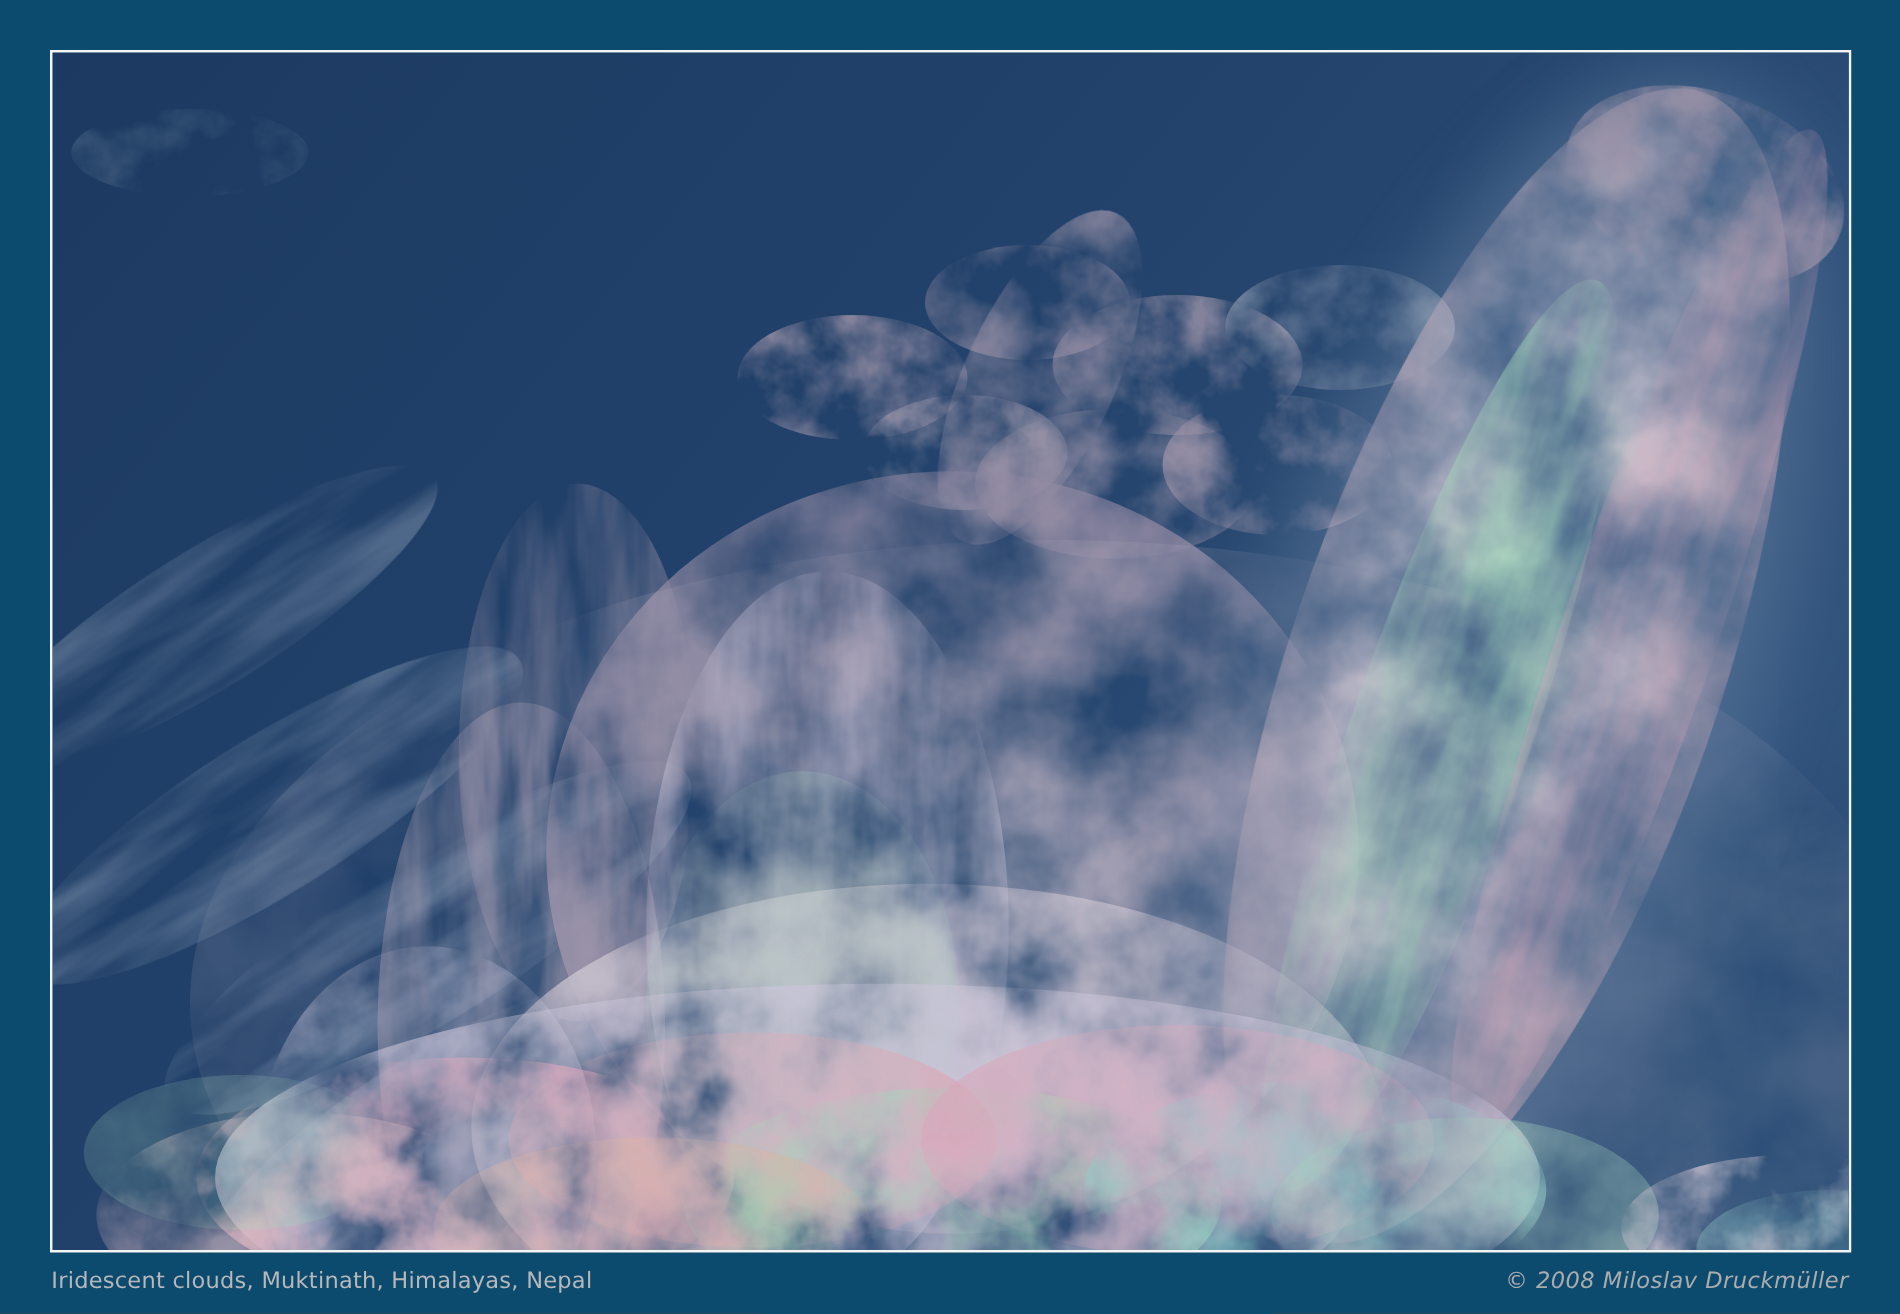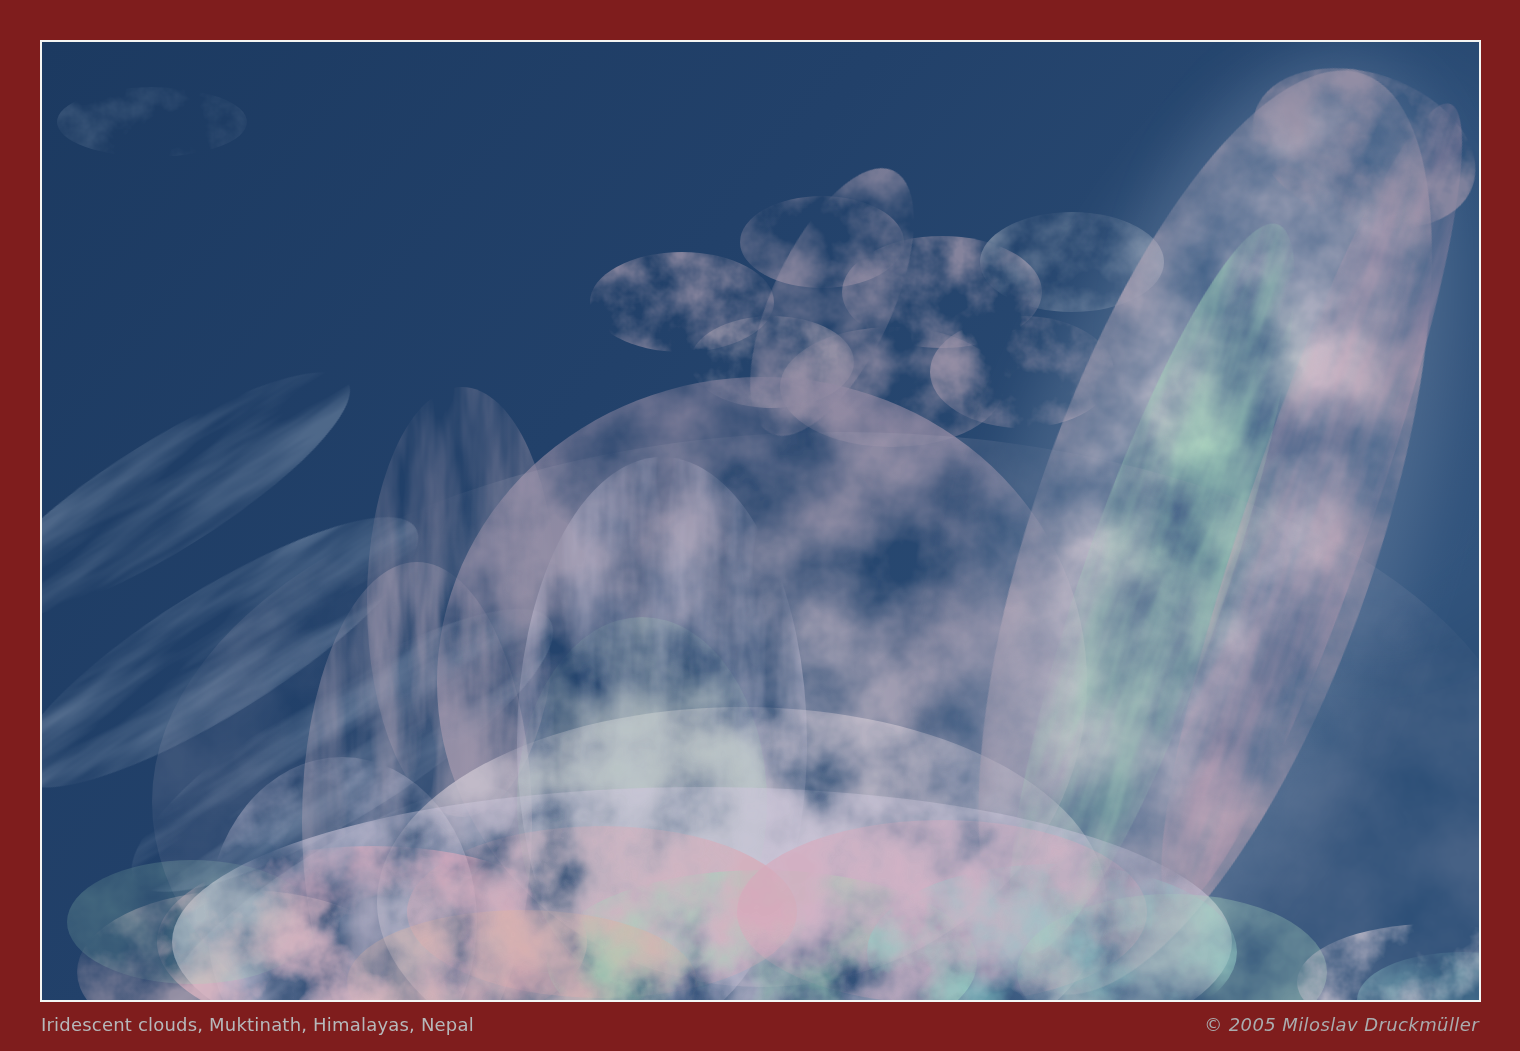--- a/index.html
+++ b/index.html
@@ -8,21 +8,21 @@
     width: 1520px;
     height: 1051px;
     overflow: hidden;
     background: #4b4c4e;
     font-family: "DejaVu Sans", "Liberation Sans", sans-serif;
   }
   .page {
     position: relative;
     width: 1520px;
     height: 1051px;
-    background: #7f1d1d;
+    background: #0c4a6e;
   }
   .photo-frame {
     position: absolute;
     left: 40px;
     top: 40px;
     width: 1441px;
     height: 962px;
     border: 2px solid #f4f5f3;
     box-sizing: border-box;
     overflow: hidden;
@@ -180,16 +180,16 @@
         <ellipse cx="1390" cy="940" rx="135" ry="58" opacity="0.85" filter="url(#fPuff)" fill="#cac3cf"></ellipse>
         <ellipse cx="1420" cy="958" rx="105" ry="48" opacity="0.40" filter="url(#fPuff2)" fill="#8fd0cd"></ellipse>
       </g>
 
       <ellipse cx="800" cy="760" rx="690" ry="370" opacity="0.18" filter="url(#fVeil)" fill="#b4aec0"></ellipse>
     </svg>
   </div>
 
   <div class="caption-bar">
     <span class="caption-title">Iridescent clouds, Muktinath, Himalayas, Nepal</span>
-    <span class="caption-credit">© 2005 Miloslav Druckmüller</span>
+    <span class="caption-credit">© 2008 Miloslav Druckmüller</span>
   </div>
 
 </div>
 
 </body></html>

